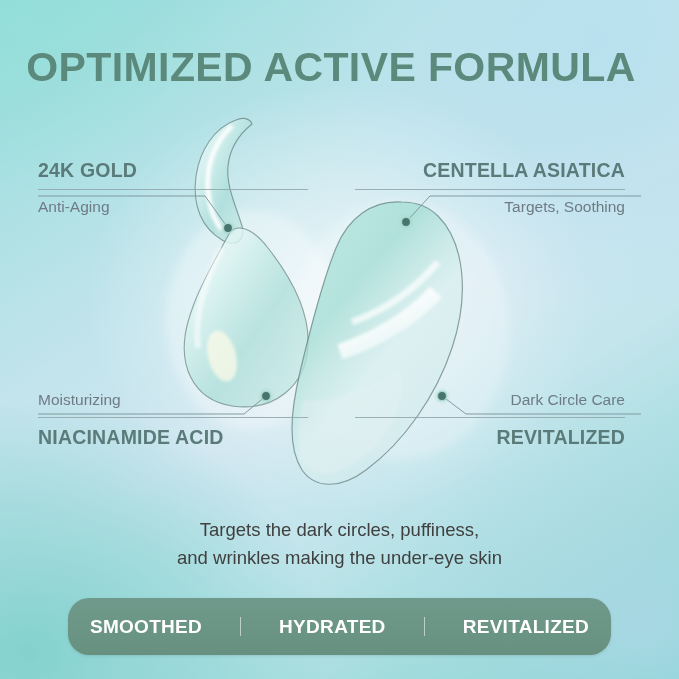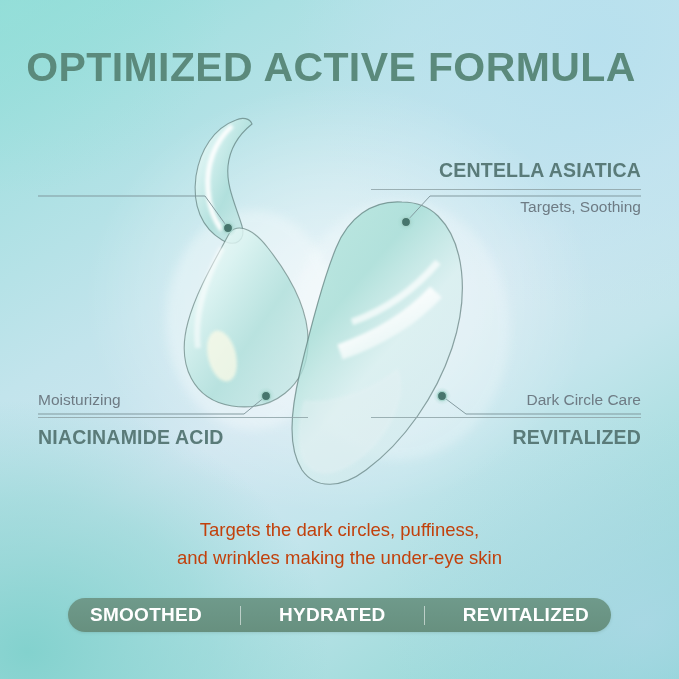--- a/index.html
+++ b/index.html
@@ -100,46 +100,46 @@
     white-space: nowrap;
     line-height: 1.3;
   }
   .callout .rule {
     height: 1px;
     background: #8fa4a8;
     opacity: 0.85;
     margin: 7px 0 7px 0;
   }
   .callout.left  { text-align: left;  left: 38px; }
-  .callout.right { text-align: right; right: 38px; }
+  .callout.right { text-align: right; right: 54px; }
 
   .c-gold     { top: 158px; }
   .c-centella { top: 158px; }
   .c-hyal     { top: 390px; }
   .c-niacin   { top: 390px; }
 
   
   .desc {
     position: absolute;
     left: 0;
     top: 516px;
     width: 679px;
     text-align: center;
     font-size: 18.5px;
     line-height: 28px;
-    color: #c2410c;
+    color: #404040;
   }
 
   
   .pill {
     position: absolute;
     left: 68px;
     top: 598px;
     width: 543px;
-    height: 34px;
+    height: 57px;
     border-radius: 21px;
     background: linear-gradient(180deg, #6f9a8b 0%, #67907f 100%);
     box-shadow: 0 1px 3px rgba(80,120,110,0.22);
     display: flex;
     align-items: center;
     justify-content: center;
     gap: 12px;
     text-align: center;
   }
   .pill .item {
@@ -256,20 +256,25 @@
       <circle cx="406" cy="222" r="4.6" fill="#47756d" stroke="#a9d6ce" stroke-width="1.4"></circle>
 
       <circle cx="266" cy="396" r="9" fill="url(#dotGlow)"></circle>
       <circle cx="266" cy="396" r="4.6" fill="#47756d" stroke="#a9d6ce" stroke-width="1.4"></circle>
 
       <circle cx="442" cy="396" r="9" fill="url(#dotGlow)"></circle>
       <circle cx="442" cy="396" r="4.6" fill="#47756d" stroke="#a9d6ce" stroke-width="1.4"></circle>
     </g>
   </svg>
 
+  <div class="callout left c-gold">
+    <div class="head">24K GOLD</div>
+    <div class="rule"></div>
+    <div class="sub">Anti-Aging</div>
+  </div>
 
   <div class="callout right c-centella">
     <div class="head">CENTELLA ASIATICA</div>
     <div class="rule"></div>
     <div class="sub">Targets, Soothing</div>
   </div>
 
   <div class="callout left c-hyal">
     <div class="sub">Moisturizing</div>
     <div class="rule"></div>

